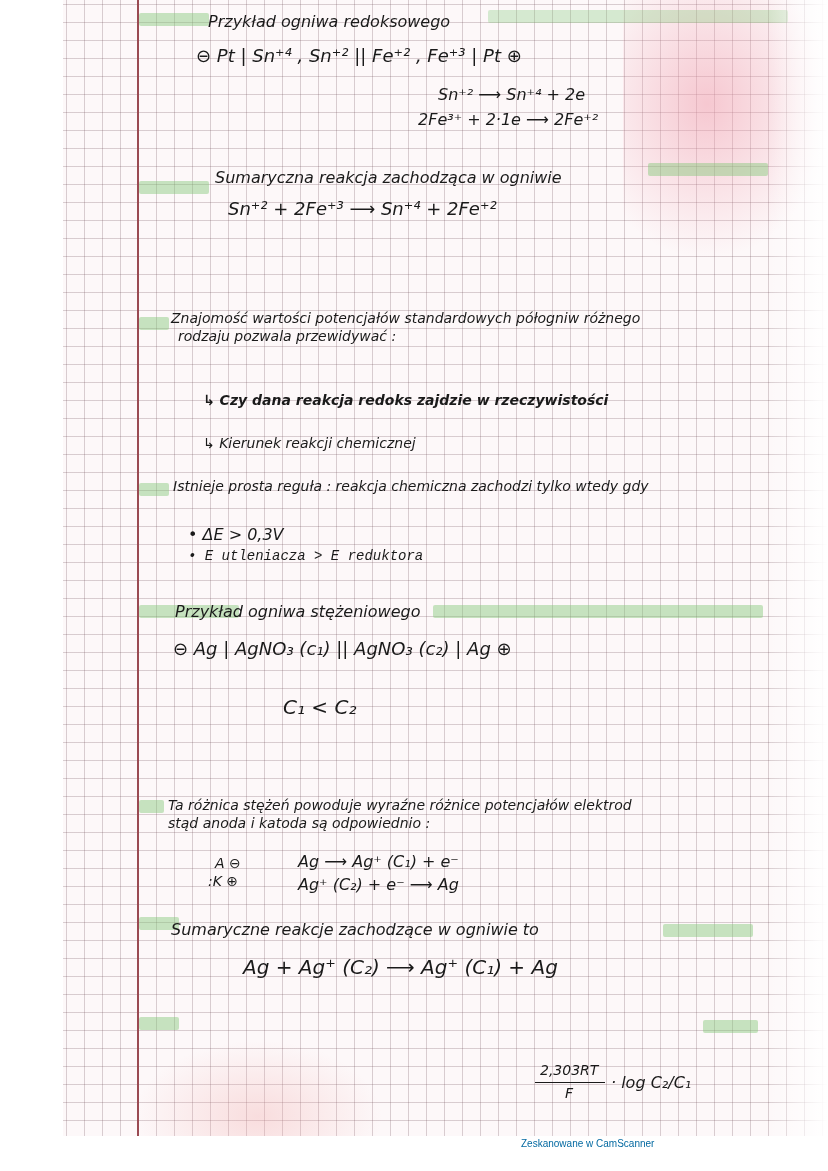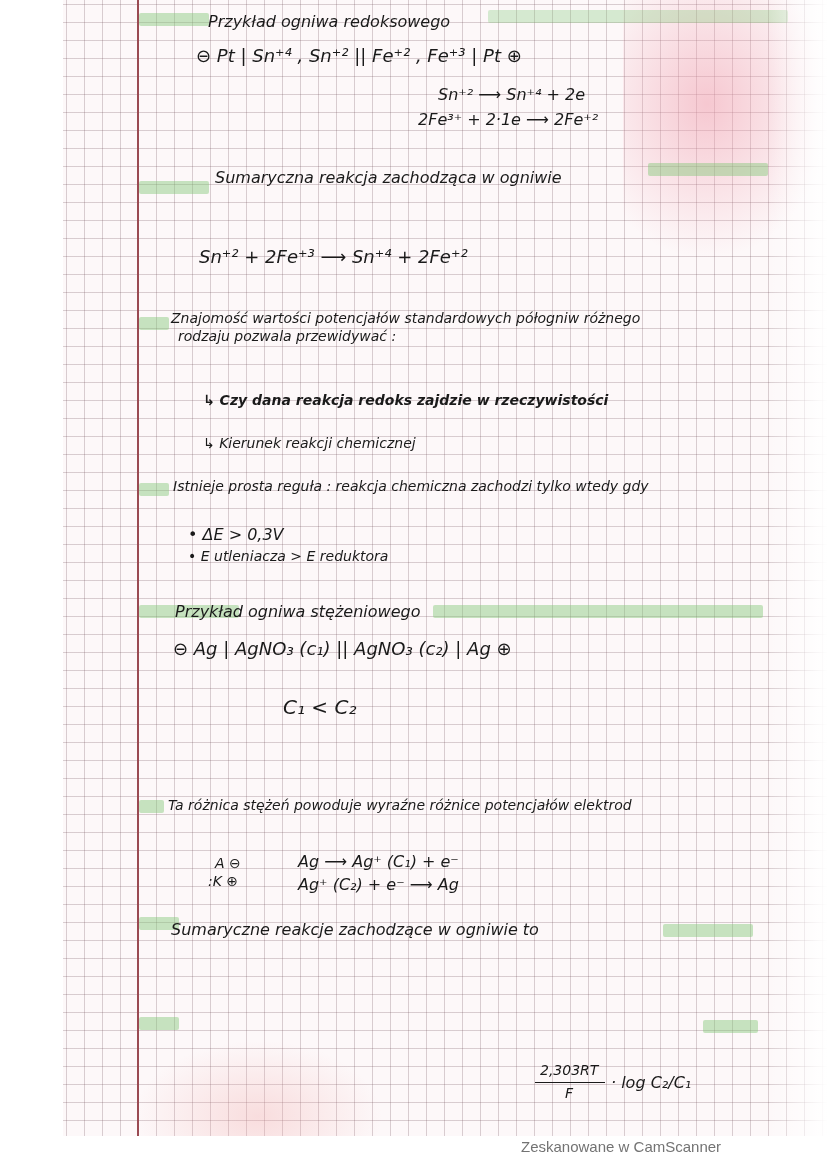--- a/index.html
+++ b/index.html
@@ -16,21 +16,21 @@
   .pink-wash2 { position:absolute; left:70px; top:1040px; width:250px; height:96px;
           background:radial-gradient(ellipse at 50% 80%, rgba(240,170,170,0.35), rgba(255,255,255,0) 70%); }
   .right-fade { position:absolute; right:0; top:0; width:60px; height:1136px;
           background:linear-gradient(to right, rgba(255,255,255,0), #ffffff); }
   .margin-line { position:absolute; left:74px; top:0; width:2px; height:1136px; background:#9a4a52; }
   .hl { position:absolute; height:13px; background:rgba(130,200,120,0.45); border-radius:2px; }
   .hw { position:absolute; color:#1a1a1a; white-space:nowrap;
         font-family:"DejaVu Sans", sans-serif; font-style:italic; }
   .sz16 { font-size:16px; } .sz18 { font-size:18px; } .sz20 { font-size:20px; } .sz14 { font-size:14px; }
   .footer { position:absolute; left:521px; top:1138px; font-family:"Liberation Sans", sans-serif;
-            font-size:15px; color:#737373; }
+            font-size:10px; color:#0369a1; }
 </style>
 </head>
 <body>
 
 <div class="page">
   <div class="pink-wash"></div>
   <div class="pink-wash2"></div>
   <div class="margin-line"></div>
 
   <div class="hl" style="left:76px; top:13px; width:70px;"></div>
@@ -45,42 +45,44 @@
   <div class="hl" style="left:76px; top:917px; width:40px;"></div>
   <div class="hl" style="left:600px; top:924px; width:90px;"></div>
   <div class="hl" style="left:76px; top:1017px; width:40px;"></div>
   <div class="hl" style="left:640px; top:1020px; width:55px;"></div>
 
   <div class="hw sz16" style="left:145px; top:12px;">Przykład ogniwa redoksowego</div>
   <div class="hw sz18" style="left:133px; top:45px;">⊖ Pt | Sn⁺⁴ , Sn⁺² || Fe⁺² , Fe⁺³ | Pt ⊕</div>
   <div class="hw sz16" style="left:375px; top:85px;">Sn⁺² ⟶ Sn⁺⁴ + 2e</div>
   <div class="hw sz16" style="left:355px; top:110px;">2Fe³⁺ + 2·1e ⟶ 2Fe⁺²</div>
   <div class="hw sz16" style="left:152px; top:168px;">Sumaryczna reakcja zachodząca w ogniwie</div>
-  <div class="hw sz18" style="left:136px; top:198px;margin-top:48px;">Sn⁺² + 2Fe⁺³ ⟶ Sn⁺⁴ + 2Fe⁺²</div>
+  <div class="hw sz18" style="left:165px; top:198px;">Sn⁺² + 2Fe⁺³ ⟶ Sn⁺⁴ + 2Fe⁺²</div>
 
   <div class="hw sz14" style="left:108px; top:310px;">Znajomość wartości potencjałów standardowych półogniw różnego</div>
   <div class="hw sz14" style="left:115px; top:328px;">rodzaju pozwala przewidywać :</div>
   <div class="hw sz14" style="left:140px; top:392px;font-weight:bold;">↳ Czy dana reakcja redoks zajdzie w rzeczywistości</div>
   <div class="hw sz14" style="left:140px; top:435px;">↳ Kierunek reakcji chemicznej</div>
 
   <div class="hw sz14" style="left:110px; top:478px;">Istnieje prosta reguła : reakcja chemiczna zachodzi tylko wtedy gdy</div>
   <div class="hw sz16" style="left:125px; top:525px;">• ΔE &gt; 0,3V</div>
-  <div class="hw sz14" style="left:125px; top:548px;">• E utleniacza &gt; E reduktora</div>
+  <div class="hw sz14" style="left:125px; top:548px;font-family:Liberation Mono, monospace;">• E utleniacza &gt; E reduktora</div>
 
   <div class="hw sz16" style="left:112px; top:602px;">Przykład ogniwa stężeniowego</div>
   <div class="hw sz18" style="left:100px; top:638px;margin-left:10px;">⊖ Ag | AgNO₃ (c₁) || AgNO₃ (c₂) | Ag ⊕</div>
   <div class="hw sz20" style="left:220px; top:695px;">C₁ &lt; C₂</div>
 
   <div class="hw sz14" style="left:105px; top:797px;">Ta różnica stężeń powoduje wyraźne różnice potencjałów elektrod</div>
+  <div class="hw sz14" style="left:105px; top:815px;">stąd anoda i katoda są odpowiednio :</div>
   <div class="hw sz14" style="left:152px; top:855px;">A ⊖</div>
   <div class="hw sz14" style="left:145px; top:873px;">:K ⊕</div>
   <div class="hw sz16" style="left:235px; top:852px;">Ag ⟶ Ag⁺ (C₁) + e⁻</div>
   <div class="hw sz16" style="left:235px; top:875px;">Ag⁺ (C₂) + e⁻ ⟶ Ag</div>
 
   <div class="hw sz16" style="left:108px; top:920px;">Sumaryczne reakcje zachodzące w ogniwie to</div>
+  <div class="hw sz20" style="left:180px; top:955px;">Ag + Ag⁺ (C₂) ⟶ Ag⁺ (C₁) + Ag</div>
 
 
   <div class="hw sz14" style="left:477px; top:1062px;">2,303RT</div>
   <div style="position:absolute; left:472px; top:1082px; width:70px; height:1px; background:#1a1a1a;"></div>
   <div class="hw sz14" style="left:502px; top:1085px;">F</div>
   <div class="hw sz16" style="left:548px; top:1073px;">· log C₂/C₁</div>
 
   <div class="right-fade"></div>
 </div>
 

